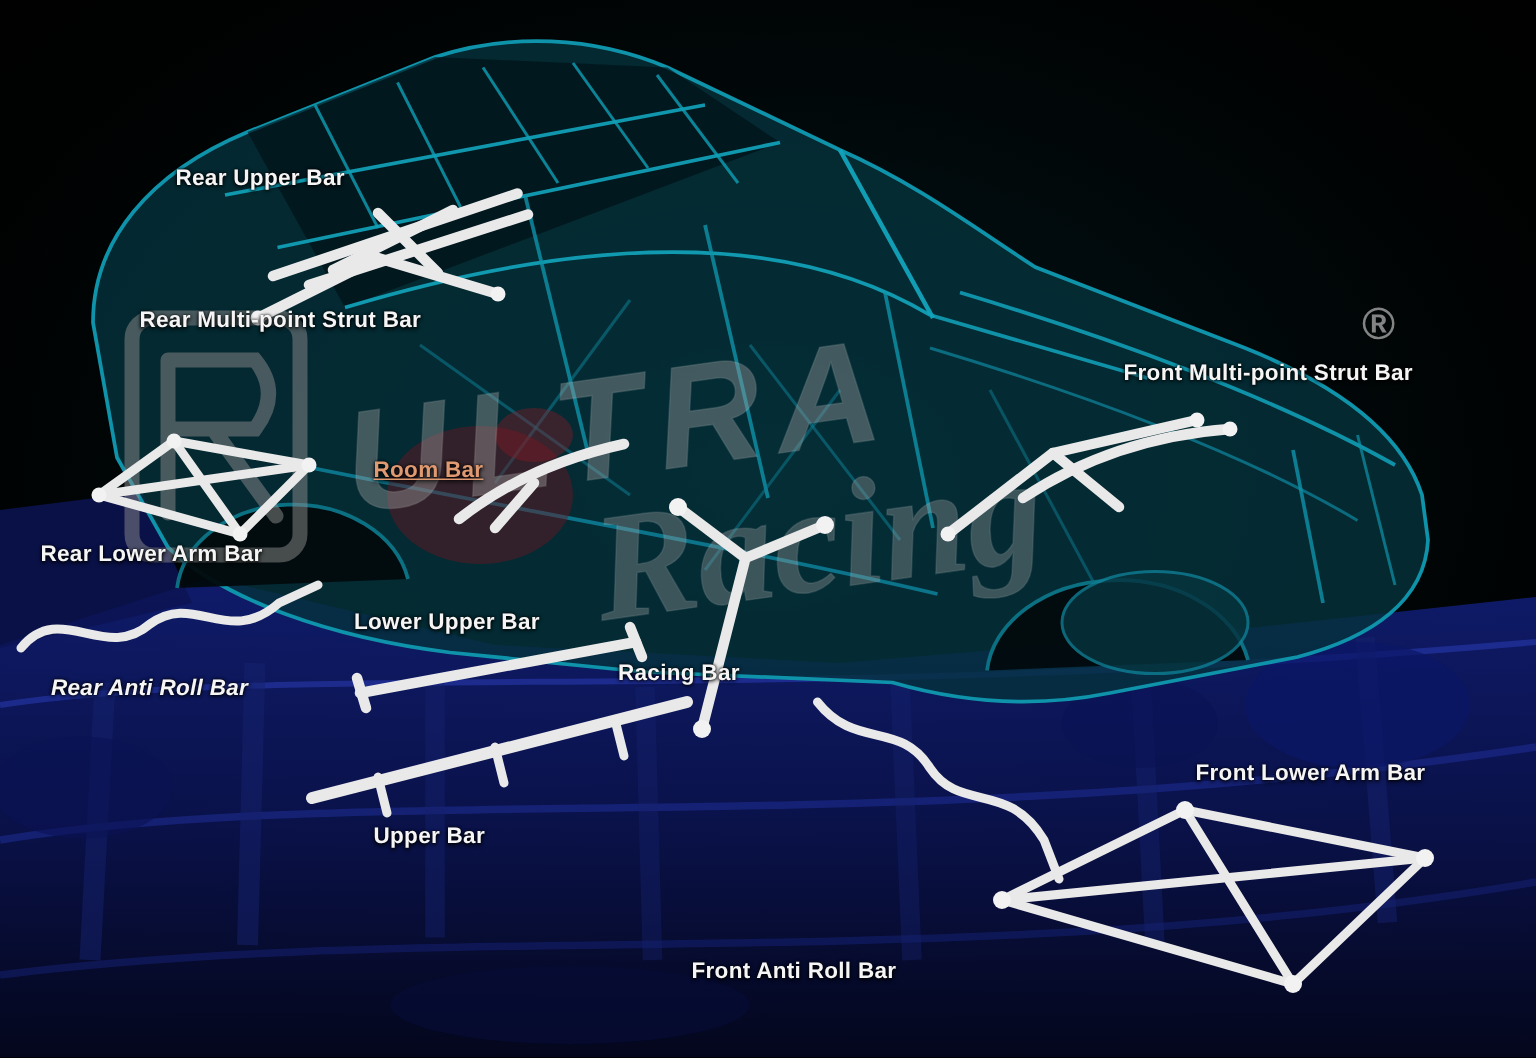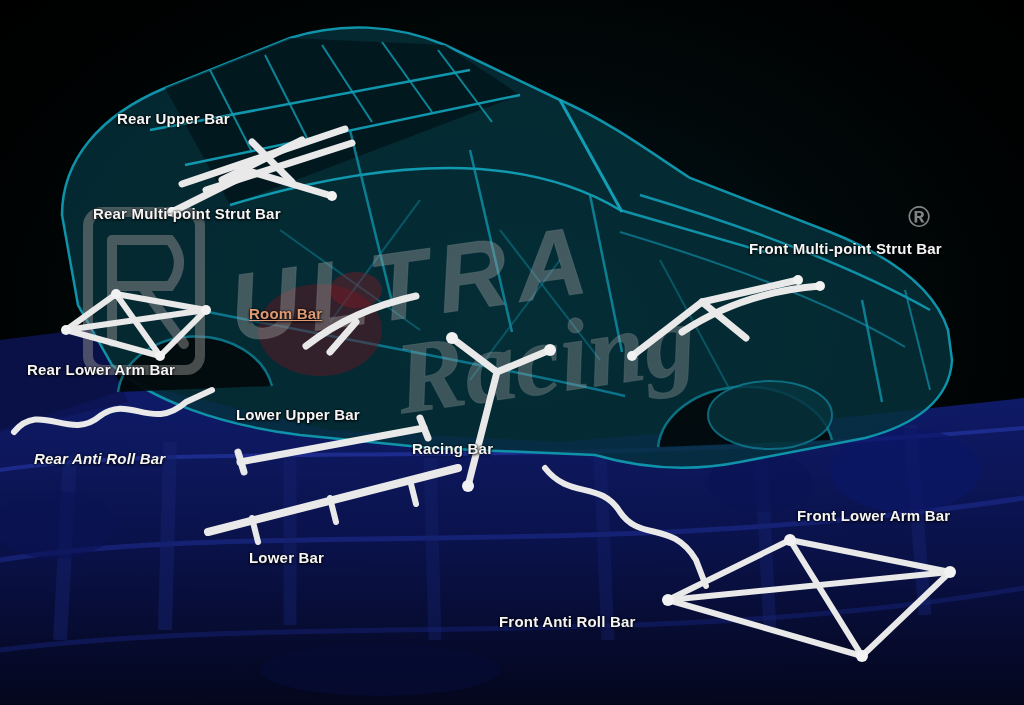--- a/index.html
+++ b/index.html
@@ -221,17 +221,17 @@
   <div class="bar-label" style="left:27px;top:361px;">Rear Lower Arm Bar</div>
 
   <div class="bar-label" style="left:236px;top:406px;">Lower Upper Bar</div>
 
   <div class="bar-label" style="left:34px;top:450px;font-style:italic;">Rear Anti Roll Bar</div>
 
   <div class="bar-label" style="left:412px;top:440px;">Racing Bar</div>
 
   <div class="bar-label" style="left:786px;top:507px;margin-left:11px;">Front Lower Arm Bar</div>
 
-  <div class="bar-label" style="left:249px;top:549px;">Lower Bar</div>
-
-  <div class="bar-label" style="left:461px;top:613px;margin-left:38px;">Front Anti Roll Bar</div>
+  <div class="bar-label" style="left:249px;top:549px;">Upper Bar</div>
+
+  <div class="bar-label" style="left:461px;top:639px;">Front Anti Roll Bar</div>
 
 </div>
 
 </body></html>

